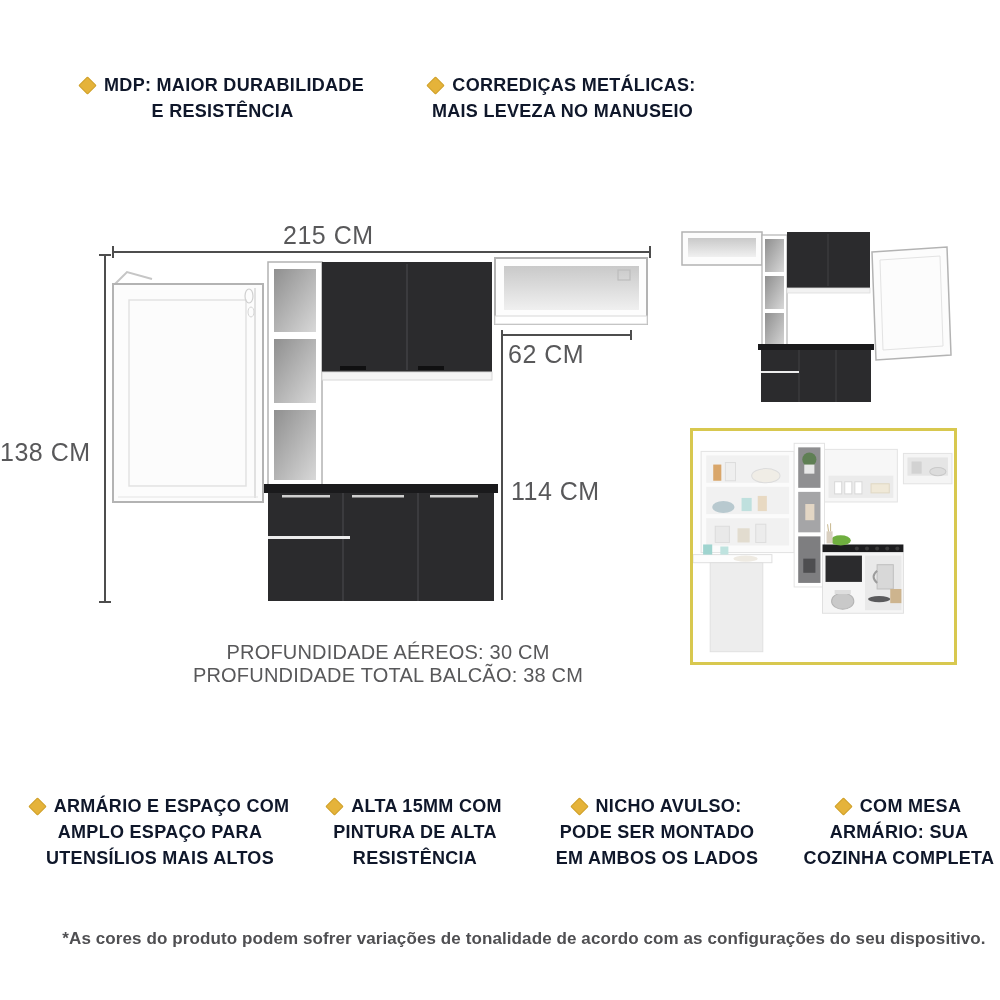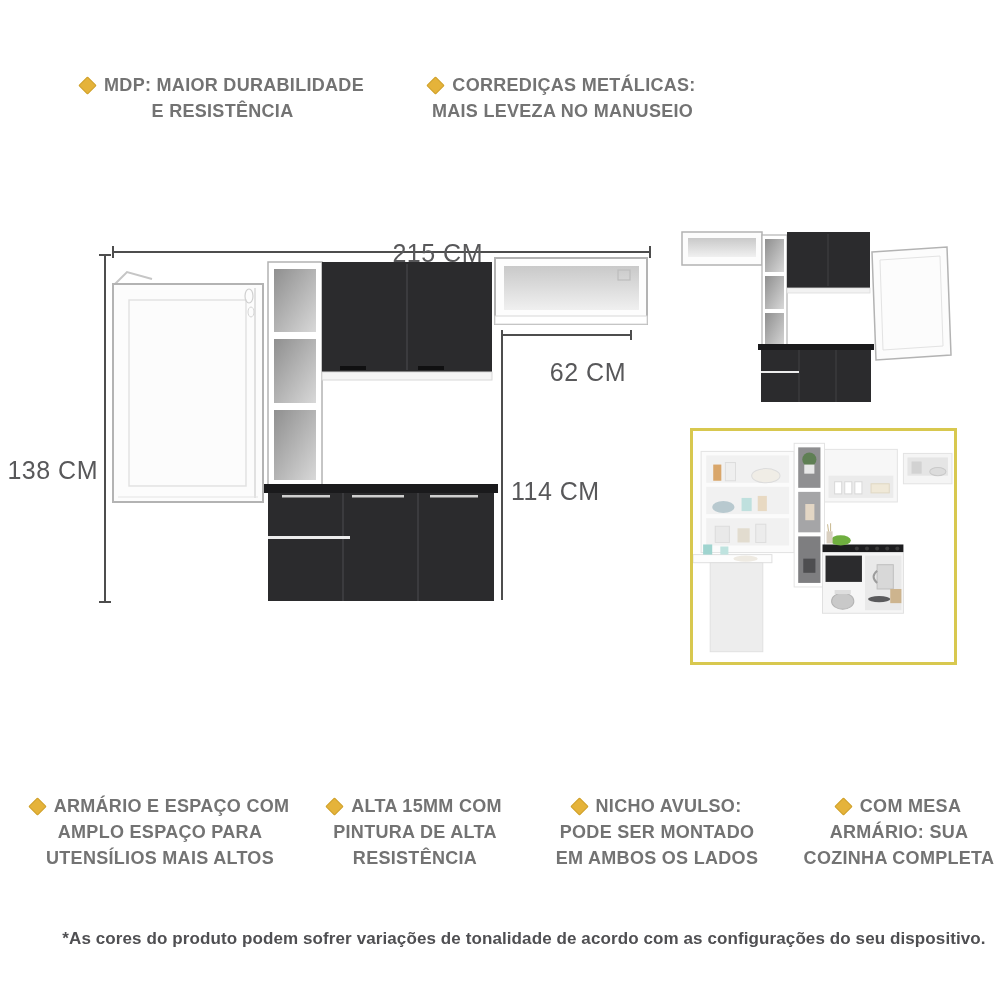--- a/index.html
+++ b/index.html
@@ -2,30 +2,30 @@
 <html><head>
 <meta charset="utf-8">
 <style>
   html,body{margin:0;padding:0;background:#ffffff;}
   .page{position:relative;width:1000px;height:1000px;background:#ffffff;overflow:hidden;
         font-family:"Liberation Sans", sans-serif;color:#58585a;}
   .art{position:absolute;left:0;top:0;width:1000px;height:1000px;}
 
   
   .feature{position:absolute;text-align:center;font-weight:bold;font-size:18px;
-           line-height:26px;letter-spacing:.3px;color:#737373;}
+           line-height:26px;letter-spacing:.3px;color:#0f172a;}
   .fline{white-space:nowrap;}
   .diamond{display:inline-block;width:11px;height:11px;background:#e5b33a;
            border:1px solid #cf9f27;transform:rotate(45deg);margin-right:10px;
            margin-bottom:1px;vertical-align:middle;border-radius:1px;}
 
   
   .dim{position:absolute;font-size:25px;font-weight:400;color:#58585a;
        letter-spacing:.5px;white-space:nowrap;}
-  .center{text-align:right;margin-top:18px;}
+  .center{text-align:left;}
 
   .depth{position:absolute;left:188px;top:641px;width:400px;text-align:center;
          font-size:20px;line-height:23px;color:#58585a;letter-spacing:.2px;}
 
   .photo{position:absolute;left:690px;top:428px;width:261px;height:231px;
          border:3px solid #d8c84f;background:#ffffff;}
   .photo svg{display:block;width:100%;height:100%;}
 
   .footnote{position:absolute;left:0;top:929px;width:1000px;text-align:center;
             font-size:17px;font-weight:bold;color:#4f4f52;letter-spacing:.1px;padding-left:24px;}
@@ -133,20 +133,24 @@
   <div class="feature" style="left:405px;top:72px;width:315px">
     <div class="fline"><span class="diamond"></span><span>CORREDIÇAS METÁLICAS:</span></div>
     <div class="fline">MAIS LEVEZA NO MANUSEIO</div>
   </div>
 
   <div class="dim center" style="left:283px;top:221px;width:200px">215 CM</div>
   <div class="dim center" style="left:0px;top:438px;width:98px">138 CM</div>
   <div class="dim center" style="left:508px;top:340px;width:118px">62 CM</div>
   <div class="dim" style="left:511px;top:477px">114 CM</div>
 
+  <div class="depth">
+    <div>PROFUNDIDADE AÉREOS: 30 CM</div>
+    <div>PROFUNDIDADE TOTAL BALCÃO: 38 CM</div>
+  </div>
 
   <div class="photo">
     <svg viewBox="0 0 258 228" aria-hidden="true">
 
       <rect x="8" y="20" width="92" height="100" fill="#fbfbfb" stroke="#e3e3e3"></rect>
       <rect x="13" y="24" width="82" height="27" fill="#f1f1f1"></rect>
       <rect x="20" y="33" width="8" height="16" fill="#d9a66a"></rect>
       <rect x="32" y="31" width="10" height="18" fill="#efefef" stroke="#dddddd"></rect>
       <ellipse cx="72" cy="44" rx="14" ry="7" fill="#f0ede6" stroke="#dcdcdc"></ellipse>
       <rect x="13" y="55" width="82" height="27" fill="#f1f1f1"></rect>

